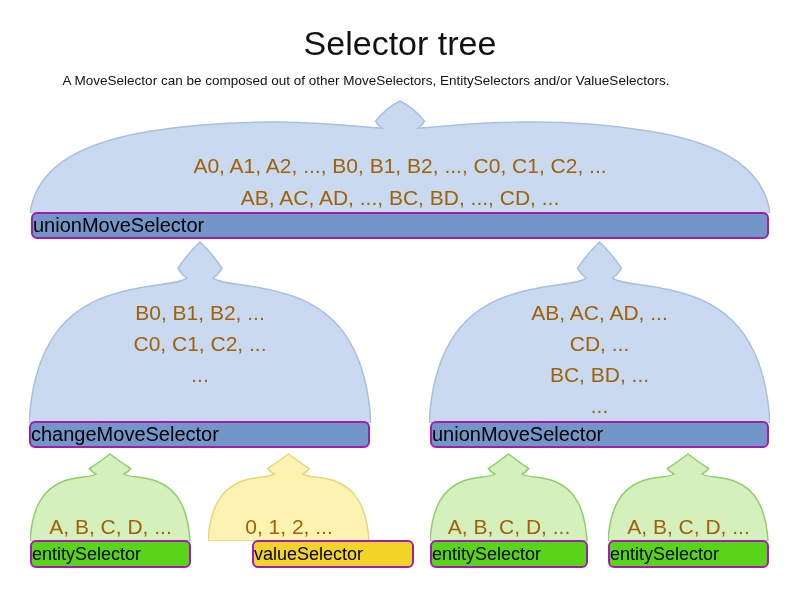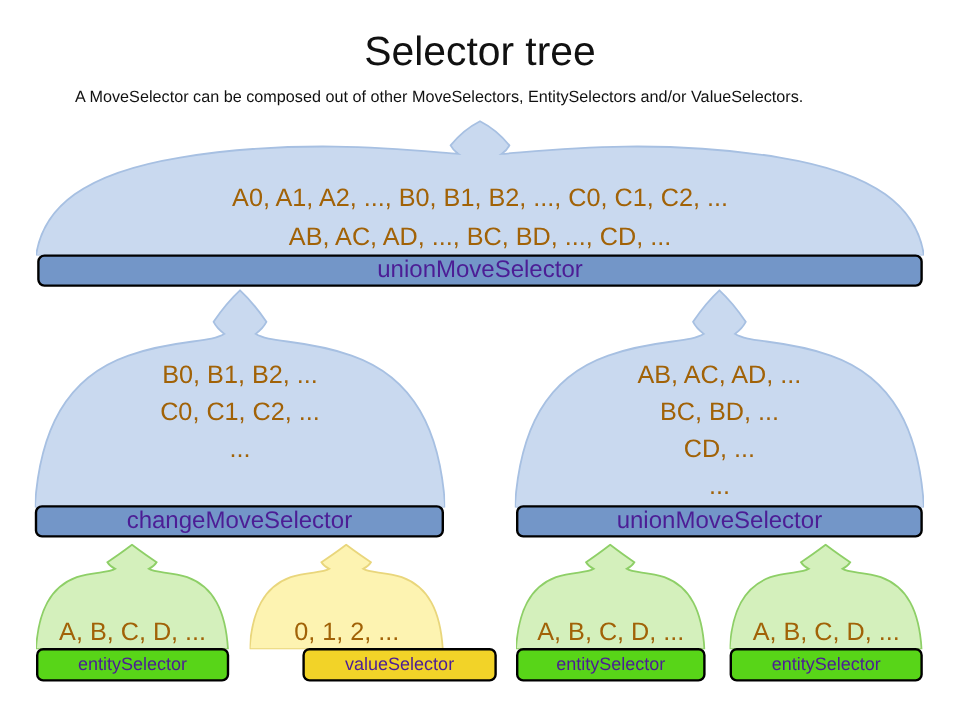--- a/index.html
+++ b/index.html
@@ -18,28 +18,28 @@
   .shape{position:absolute;}
   .shape svg{display:block;width:100%;height:100%;}
   .cloud-path{fill:#c9d9ef;stroke:#a7c0e2;stroke-width:1.5;}
   .green-path{fill:#d4f0bc;stroke:#8ecf67;stroke-width:1.5;}
   .yellow-path{fill:#fdf3b1;stroke:#e9d67c;stroke-width:1.5;}
   .lines{
     position:absolute;text-align:center;font-size:21px;line-height:31px;color:#a16207;
   }
   .lines.wide{line-height:32px;}
   .bar{
-    position:absolute;box-sizing:border-box;border:2px solid #000000;border-radius:6px;
-    text-align:center;font-size:20px;color:#4c1d95;overflow:hidden;
+    position:absolute;box-sizing:border-box;border:2px solid #a21caf;border-radius:6px;
+    text-align:left;font-size:20px;color:#000000;overflow:hidden;
   }
   .bar.blue{background:#7396c8;}
   .bar.green{background:#58d518;}
   .bar.yellow{background:#f2d328;margin-left:44px;}
   .bar-mid{height:27px;line-height:23px;}
-  .bar-sm{height:28px;line-height:24px;font-size:15px;}
+  .bar-sm{height:28px;line-height:24px;font-size:18px;}
 </style>
 </head>
 <body>
 
 <div class="canvas">
 
   <div class="title">Selector tree</div>
   <div class="subtitle">A MoveSelector can be composed out of other MoveSelectors, EntitySelectors and/or ValueSelectors.</div>
 
   <div class="shape" style="left:30px;top:100px;width:740px;height:113px">
@@ -89,22 +89,22 @@
            C 154 35 151 32 149 28
            Q 160 12 171 2
            Q 182 12 193 28
            C 191 32 188 35 184 38
            C 196 46 224 42 264 56
            C 316 74 338 118 342 182 Z"></path>
     </svg>
   </div>
   <div class="lines" style="left:429px;top:297px;width:341px">
     <div>AB, AC, AD, ...</div>
+    <div>CD, ...</div>
     <div>BC, BD, ...</div>
-    <div>CD, ...</div>
     <div>...</div>
   </div>
   <div class="bar blue bar-mid" style="left:430px;top:421px;width:339px">unionMoveSelector</div>
 
   <div class="shape" style="left:30px;top:453px;width:161px;height:88px">
     <svg viewBox="0 0 161 88" preserveAspectRatio="none">
       <path class="green-path" vector-effect="non-scaling-stroke" d="M 0 88
            C 2 56 12 36 34 28
            C 48 23 60 25 66 21
            C 63 19.5 61 18 59.5 15.5

